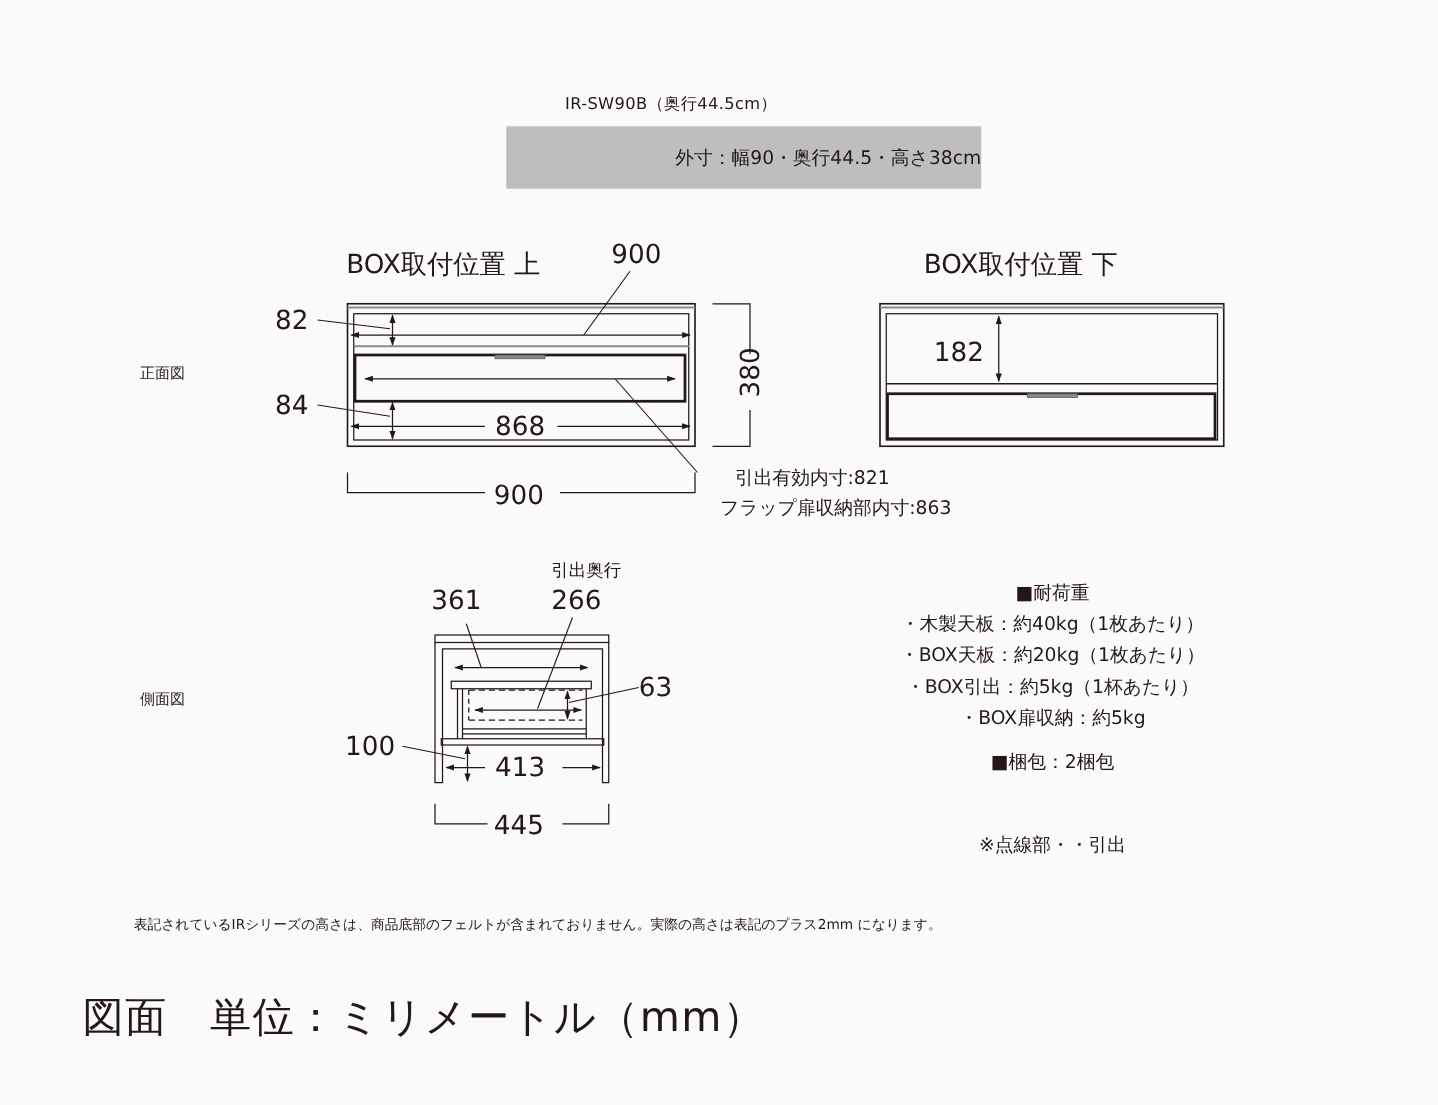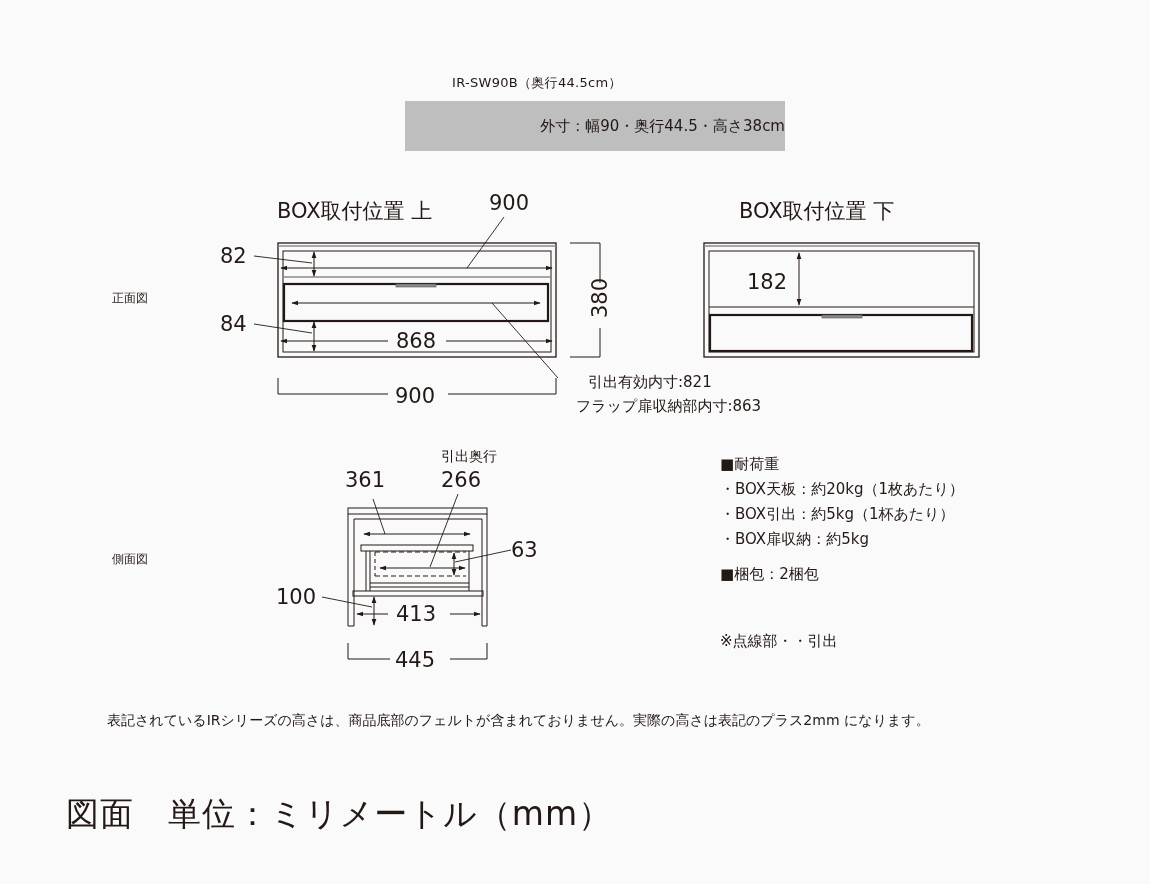--- a/index.html
+++ b/index.html
@@ -10,21 +10,21 @@
   }
   .abs { position: absolute; white-space: nowrap; }
   .title { left: 416px; top: 74px; font-size: 13px; letter-spacing: 0.3px; margin-left: 36px; }
   .dimbox {
     left: 405px; top: 101px; width: 380px; height: 50px; background: #bebebe;
     display: flex; align-items: center; justify-content: flex-end; font-size: 15px;
   }
   .section-label { font-size: 12px; }
   .box-label { font-size: 21px; }
   .note-line { font-size: 15px; line-height: 25px; }
-  .footnote { left: 107px; top: 712px; font-size: 14px; }
+  .footnote { left: 107px; top: 732px; font-size: 11px; }
   .unit-title { left: 66px; top: 792px; font-size: 33px; letter-spacing: 1px; text-align: right; }
   svg { position: absolute; left: 0; top: 0; }
   svg text { font-family: "DejaVu Sans", "Liberation Sans", sans-serif; fill: #231815; }
 </style>
 </head>
 <body>
 
 <div class="abs title">IR-SW90B（奥行44.5cm）</div>
 <div class="abs dimbox">
   <span>外寸：幅90・奥行44.5・高さ38cm</span>
@@ -125,22 +125,23 @@
     <polyline points="450,659 487,659 487,643" stroke-width="1"></polyline>
   </g>
   <text x="345" y="487" font-size="21">361</text>
   <text x="441" y="487" font-size="21">266</text>
   <text x="511" y="557" font-size="21">63</text>
   <text x="276" y="604" font-size="21">100</text>
   <text x="396" y="621" font-size="21">413</text>
   <text x="395" y="667" font-size="21">445</text>
 </svg>
 
-<div class="abs" style="left:720px; top:452px;">
+<div class="abs" style="left:720px; top:462px;text-align:center;">
   <div class="note-line">■耐荷重</div>
+  <div class="note-line">・木製天板：約40kg（1枚あたり）</div>
   <div class="note-line">・BOX天板：約20kg（1枚あたり）</div>
   <div class="note-line">・BOX引出：約5kg（1杯あたり）</div>
   <div class="note-line">・BOX扉収納：約5kg</div>
   <div class="note-line" style="margin-top:10px;">■梱包：2梱包</div>
   <div class="note-line" style="margin-top:42px;">※点線部・・引出</div>
 </div>
 
 <div class="abs footnote">表記されているIRシリーズの高さは、商品底部のフェルトが含まれておりません。実際の高さは表記のプラス2mm になります。</div>
 <div class="abs unit-title">図面　単位：ミリメートル（mm）</div>
 

